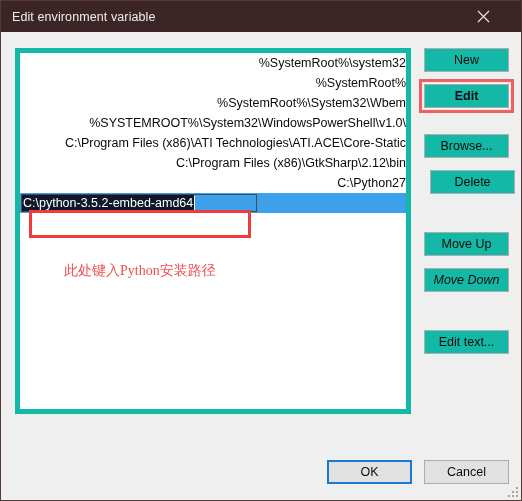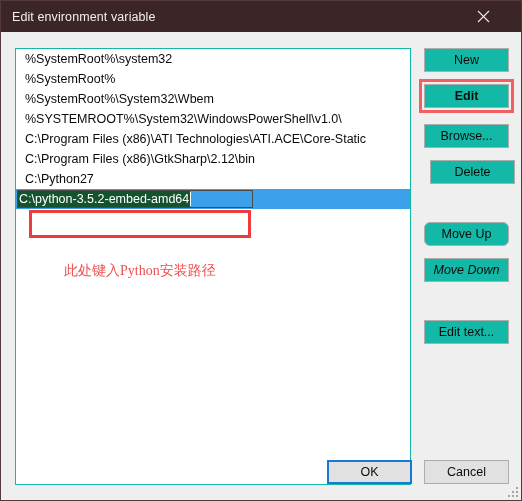--- a/index.html
+++ b/index.html
@@ -63,25 +63,26 @@
     position: relative;
     background: #f0eff0;
   }
 
   
   #listbox {
     position: absolute;
     left: 14px;
     top: 16px;
     width: 396px;
-    height: 437px;
+    height: 366px;
     background: #ffffff;
-    border: 1px solid #14b8a6;
+    border: 5px solid #14b8a6;
     box-sizing: border-box;
     overflow: hidden;
+    text-align: right;
   }
   .list-row {
     height: 20px;
     line-height: 20px;
     padding-left: 9px;
     font-size: 12.5px;
     color: #0a0a0a;
     white-space: nowrap;
     box-sizing: border-box;
   }
@@ -99,21 +100,21 @@
     height: 18px;
     margin-left: 1px;
     width: 236px;
     background: #3da0ea;
     border: 1px solid #4a4a4a;
     box-sizing: border-box;
     display: flex;
     align-items: center;
   }
   .edit-cell .edit-text {
-    background: #14532d;
+    background: #0f172a;
     color: #ffffff;
     font-size: 12.5px;
     line-height: 16px;
     padding: 0 1px;
     white-space: nowrap;
   }
   .edit-caret {
     width: 1px;
     height: 14px;
     background: #ffffff;
@@ -168,23 +169,23 @@
   #btn-edit-wrap .annot-edit {
     position: absolute;
     left: -5px;
     top: -5px;
     width: 95px;
     height: 34px;
     border: 3px solid #f06060;
     box-sizing: border-box;
     pointer-events: none;
   }
-  #btn-browse   { margin-top: 16px; }
+  #btn-browse   { margin-top: 26px; }
   #btn-delete   { margin-top: 12px; margin-left: 6px; }
-  #btn-moveup   { margin-top: 38px; border-radius: 6px; }
+  #btn-moveup   { margin-top: 38px; }
   #btn-movedown { margin-top: 12px; font-style: italic; }
   #btn-edittext { margin-top: 38px; }
 
   
   #bottom-bar {
     position: absolute;
     left: 0;
     bottom: 14px;
     width: 522px;
     height: 26px;

